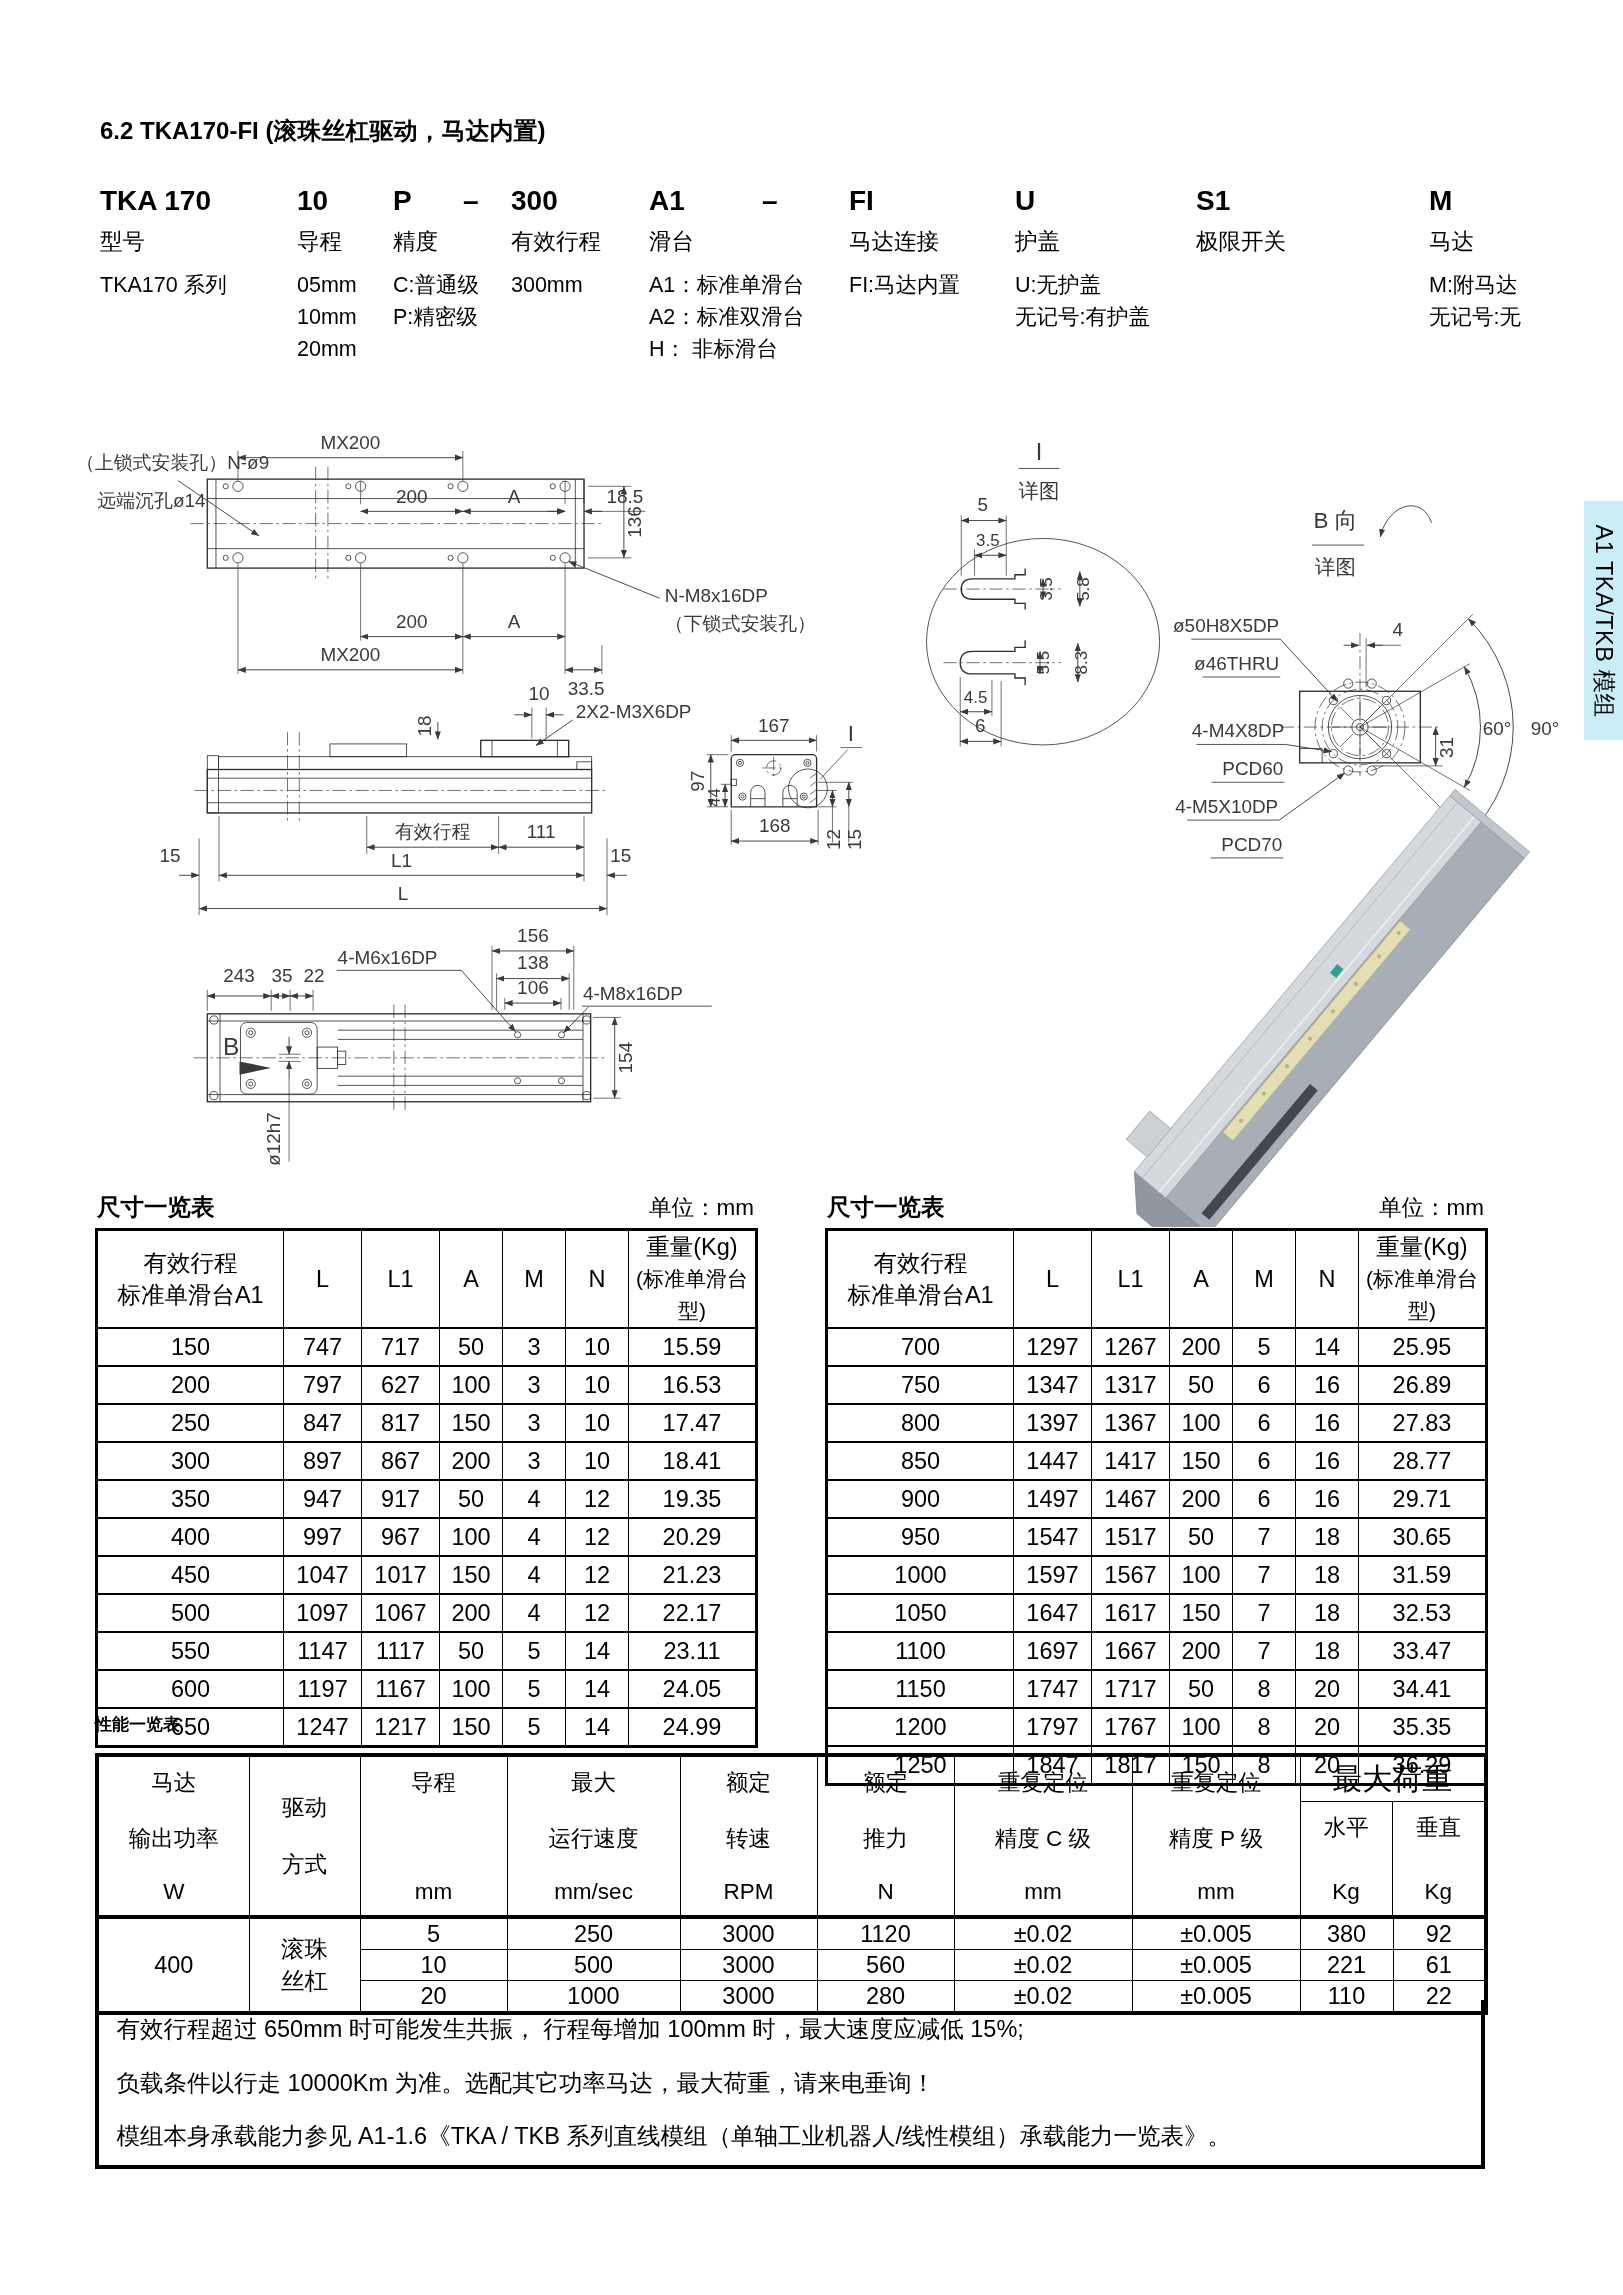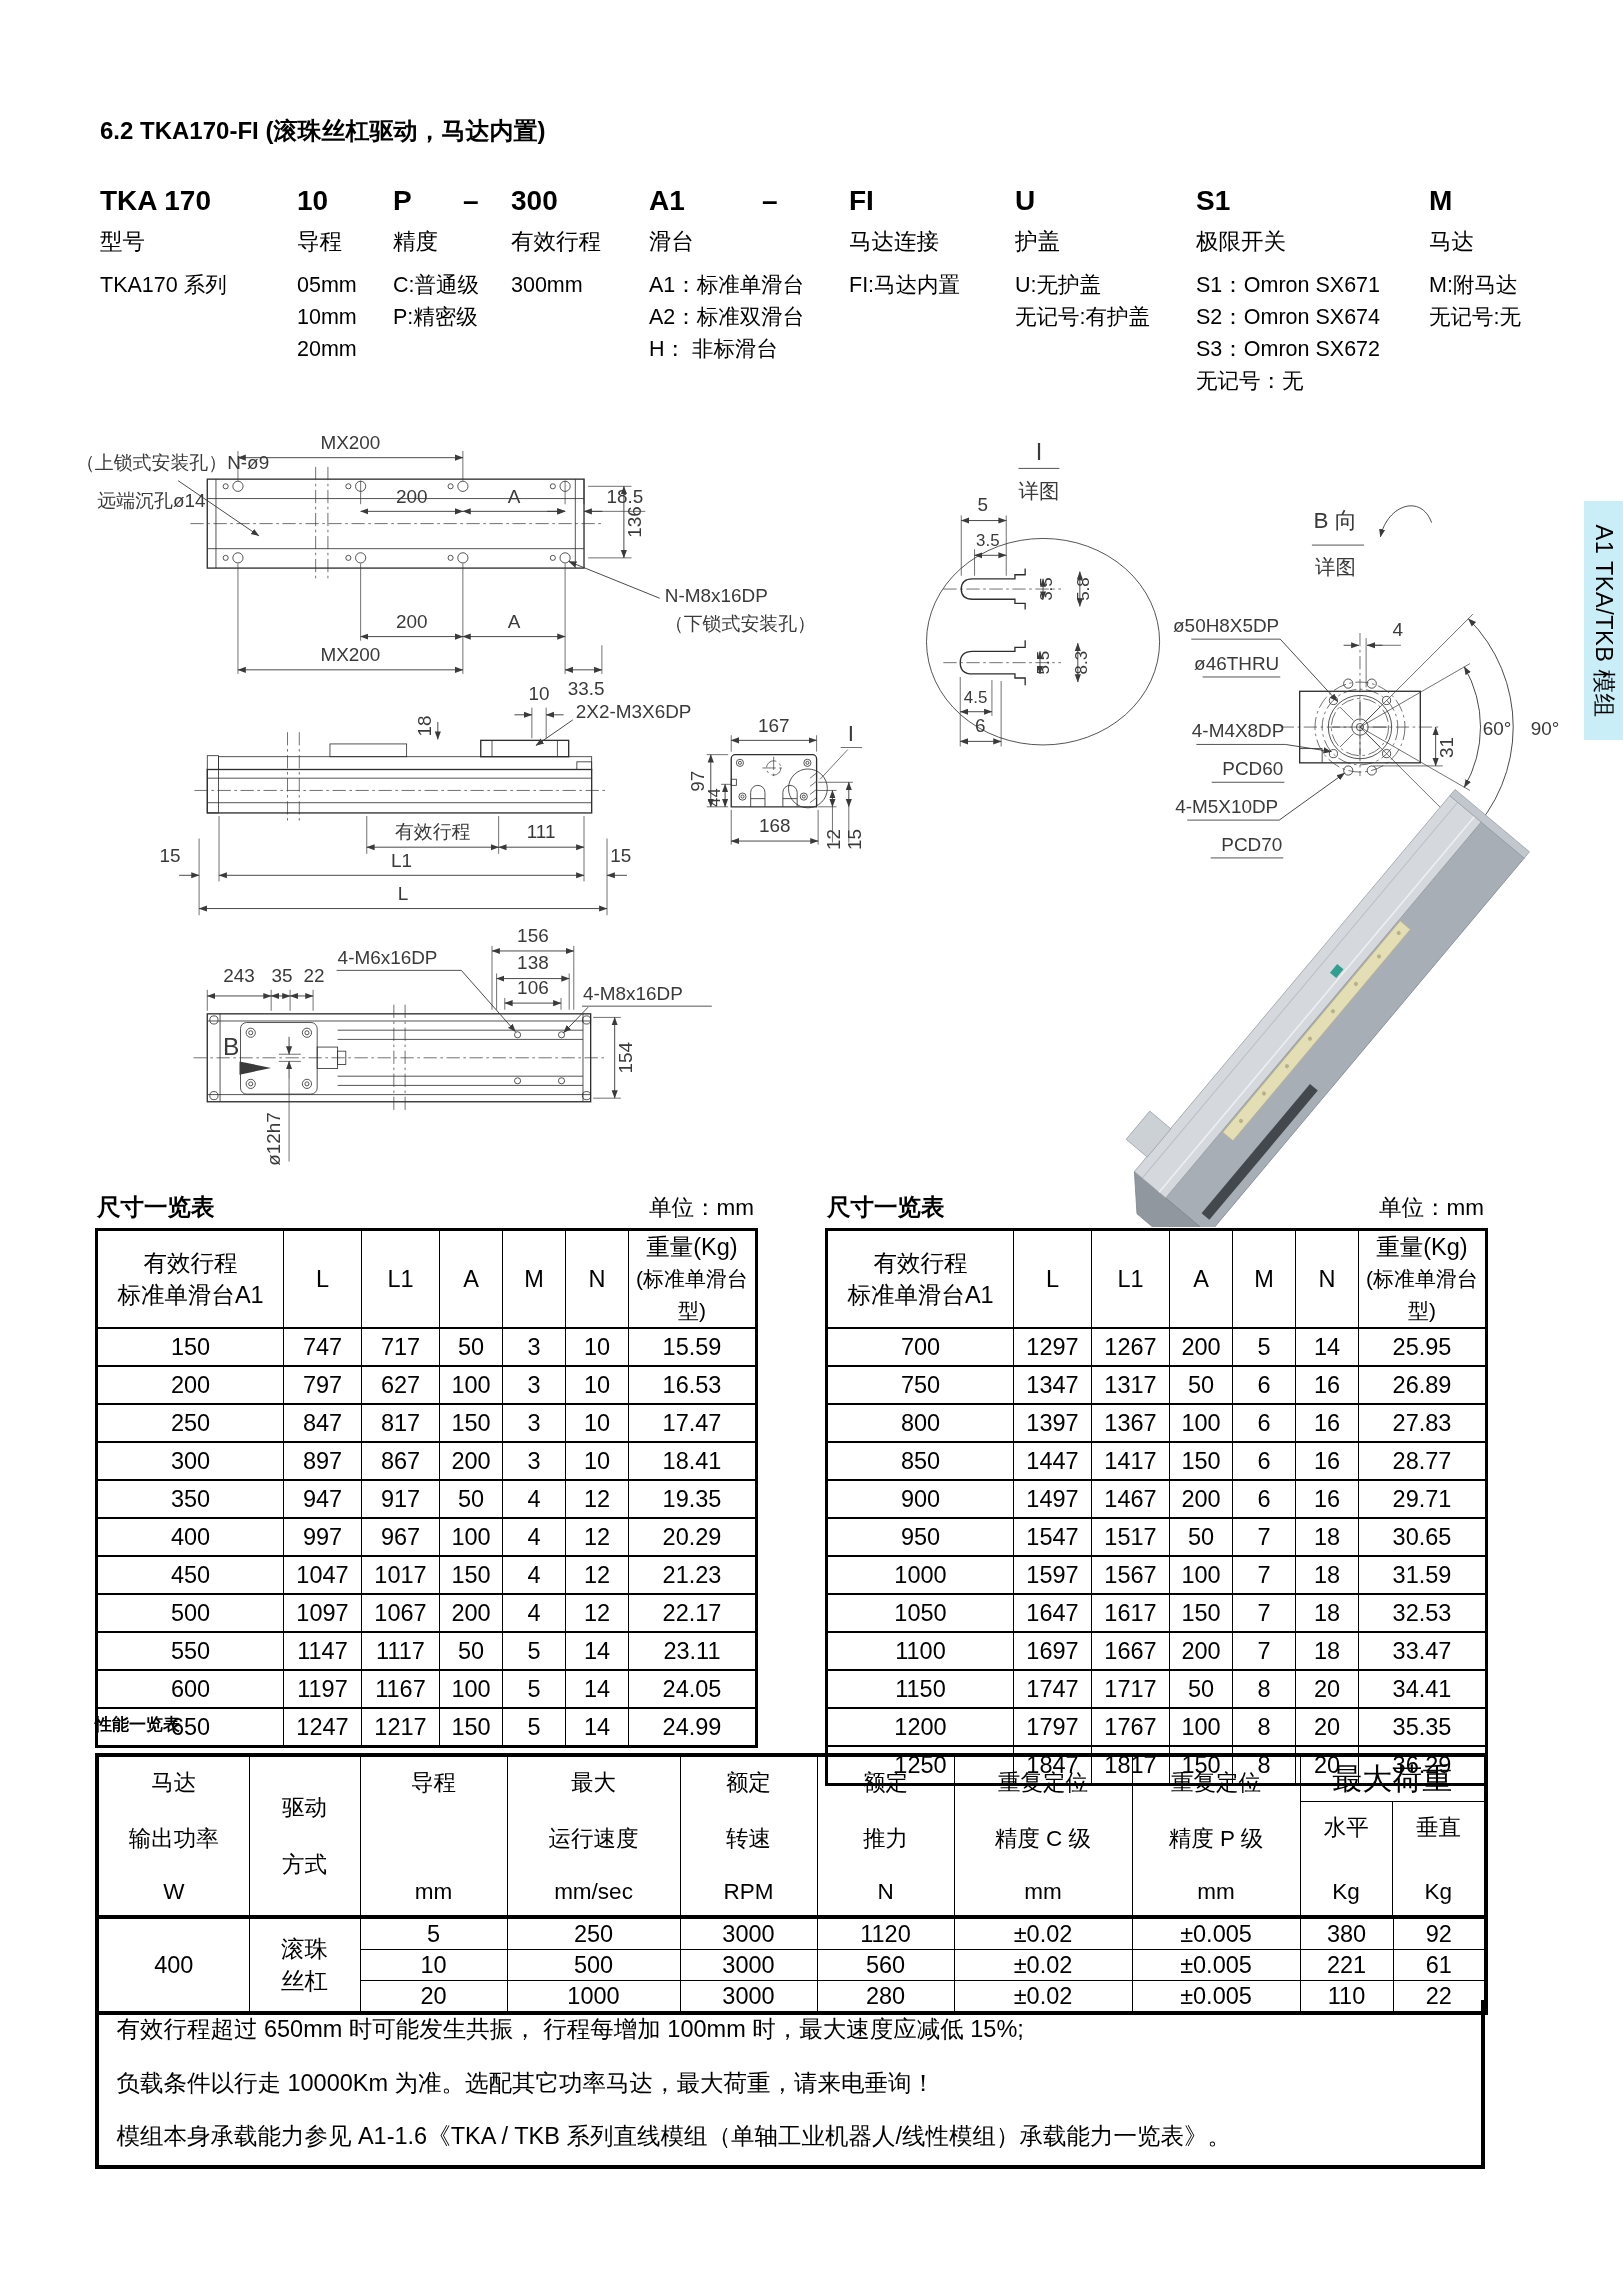--- a/index.html
+++ b/index.html
@@ -120,26 +120,20 @@
     <div class="oc-code">U</div>
     <div class="oc-label">护盖</div>
     <div class="oc-items">
         <div class="oc-item">U:无护盖</div>
         <div class="oc-item">无记号:有护盖</div>
       </div>
   </div>
   <div class="oc-col" style="left:1196px">
     <div class="oc-code">S1</div>
     <div class="oc-label">极限开关</div>
-    <div class="oc-items">
-        <div class="oc-item">S1：Omron SX671</div>
-        <div class="oc-item">S2：Omron SX674</div>
-        <div class="oc-item">S3：Omron SX672</div>
-        <div class="oc-item">无记号：无</div>
-      </div>
   </div>
   <div class="oc-col" style="left:1429px">
     <div class="oc-code">M</div>
     <div class="oc-label">马达</div>
     <div class="oc-items">
         <div class="oc-item">M:附马达</div>
         <div class="oc-item">无记号:无</div>
       </div>
   </div>
 </div>

